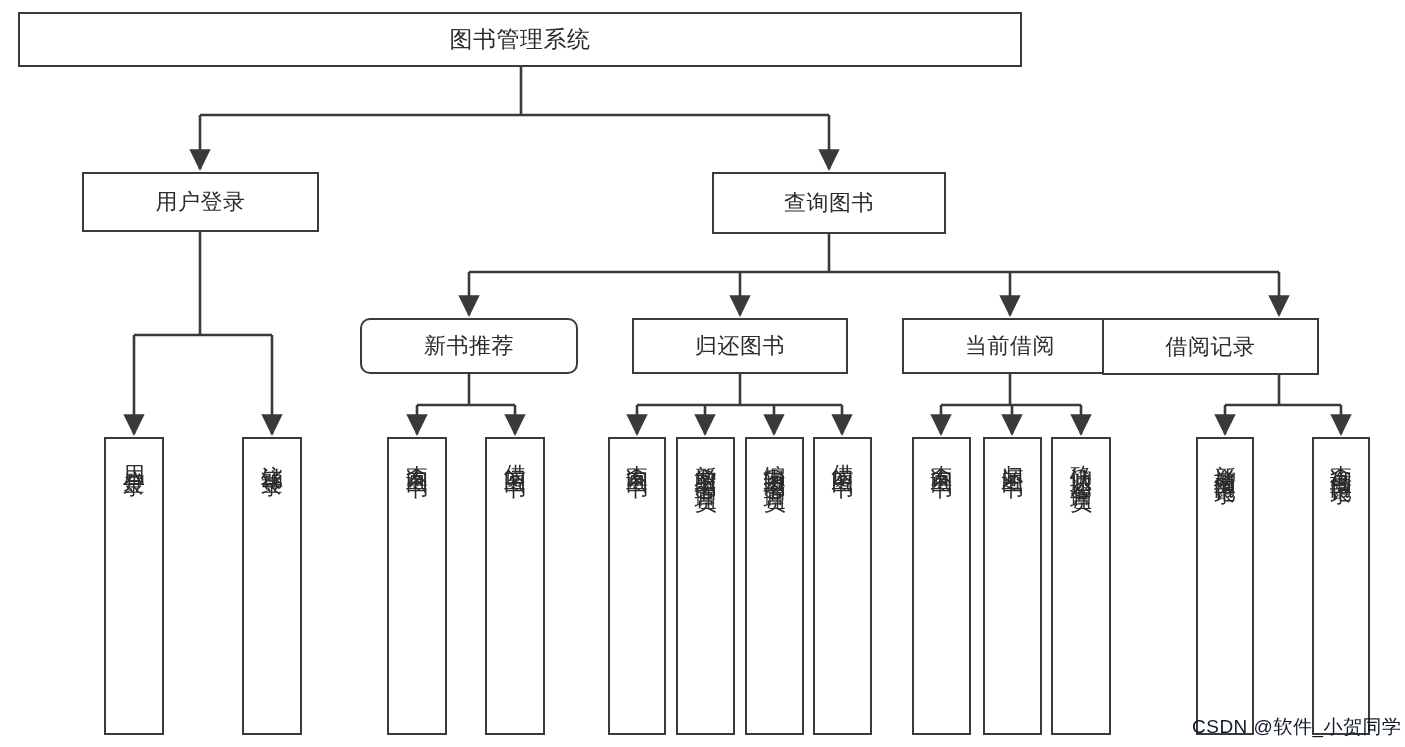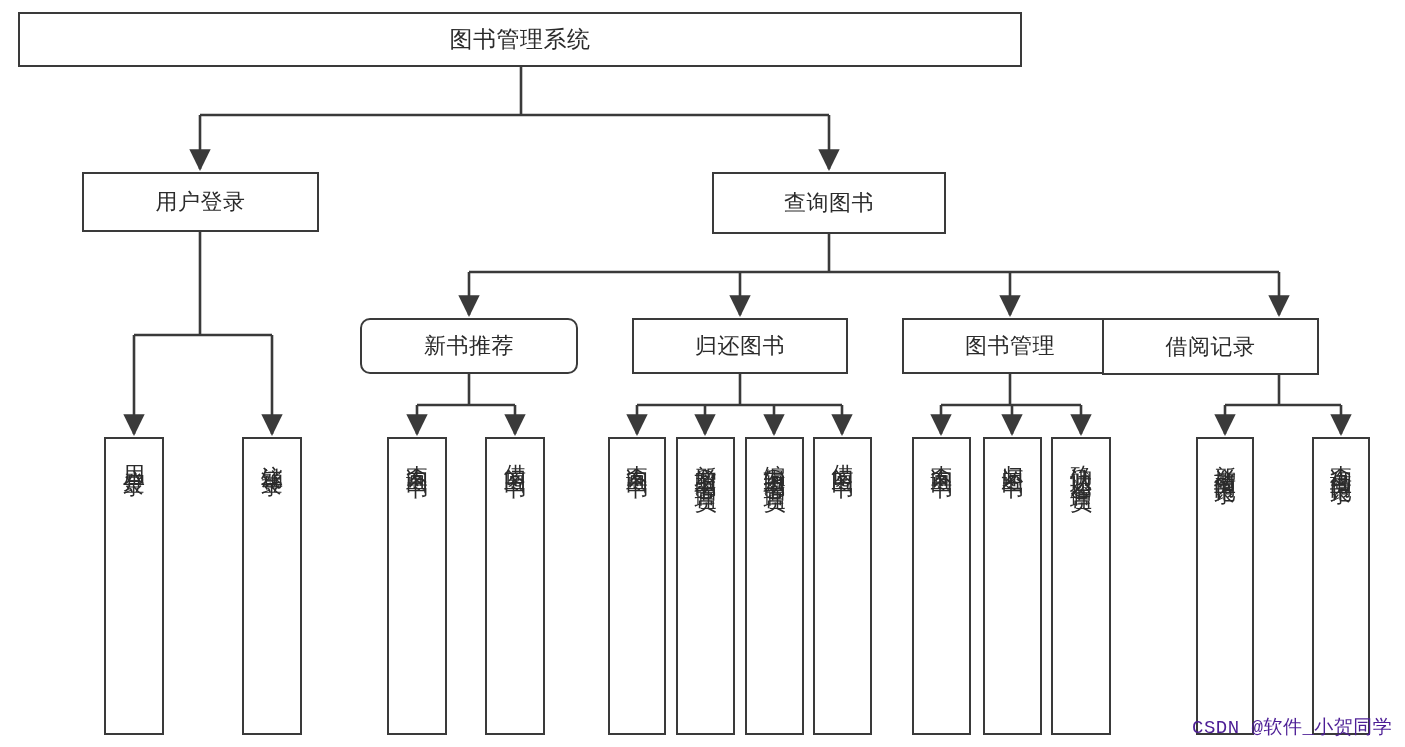--- a/index.html
+++ b/index.html
@@ -133,21 +133,21 @@
     <span class="node-label">查询图书</span>
   </div>
 
   <div class="node horiz" style="left: 360px; top: 318px; width: 218px; height: 56px; border-radius: 10px;">
     <span class="node-label">新书推荐</span>
   </div>
   <div class="node horiz" style="left: 632px; top: 318px; width: 216px; height: 56px;">
     <span class="node-label">归还图书</span>
   </div>
   <div class="node horiz" style="left: 902px; top: 318px; width: 216px; height: 56px;">
-    <span class="node-label">图书管理</span>
+    <span class="node-label">当前借阅</span>
   </div>
   <div class="node horiz" style="left: 1102px; top: 318px; width: 217px; height: 57px;">
     <span class="node-label">借阅记录</span>
   </div>
 
   <div class="node vert" style="left: 104px; top: 437px; width: 60px; height: 298px;">
     <span class="node-label">用户登录</span>
   </div>
   <div class="node vert" style="left: 242px; top: 437px; width: 60px; height: 298px;">
     <span class="node-label">注销登录</span>
@@ -179,15 +179,15 @@
   <div class="node vert" style="left: 1051px; top: 437px; width: 60px; height: 298px;">
     <span class="node-label">确认归还（管理员）</span>
   </div>
   <div class="node vert" style="left: 1196px; top: 437px; width: 58px; height: 298px;">
     <span class="node-label">新增借阅记录</span>
   </div>
   <div class="node vert" style="left: 1312px; top: 437px; width: 58px; height: 298px;">
     <span class="node-label">查询借阅记录</span>
   </div>
 
-  <div class="watermark" style="left: 1192px; top: 714px; color: #4c1d95; font-family: Liberation Mono, monospace;">CSDN @软件_小贺同学</div>
+  <div class="watermark" style="left: 1192px; top: 714px; color: #0f172a;">CSDN @软件_小贺同学</div>
 
 </div>
 
 </body></html>

